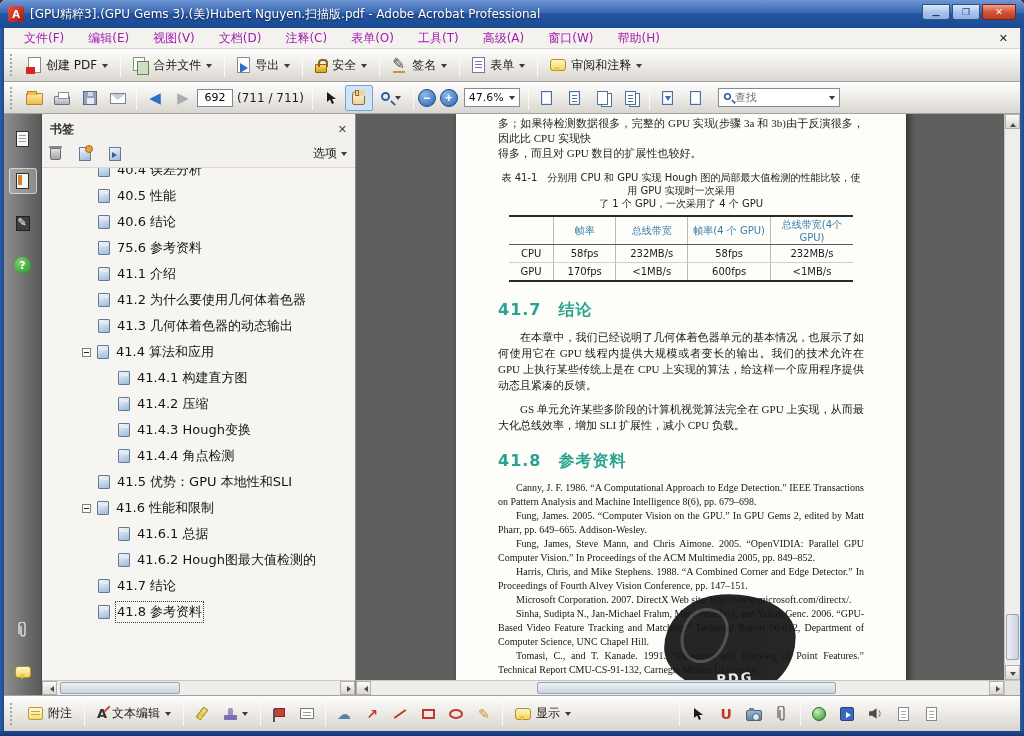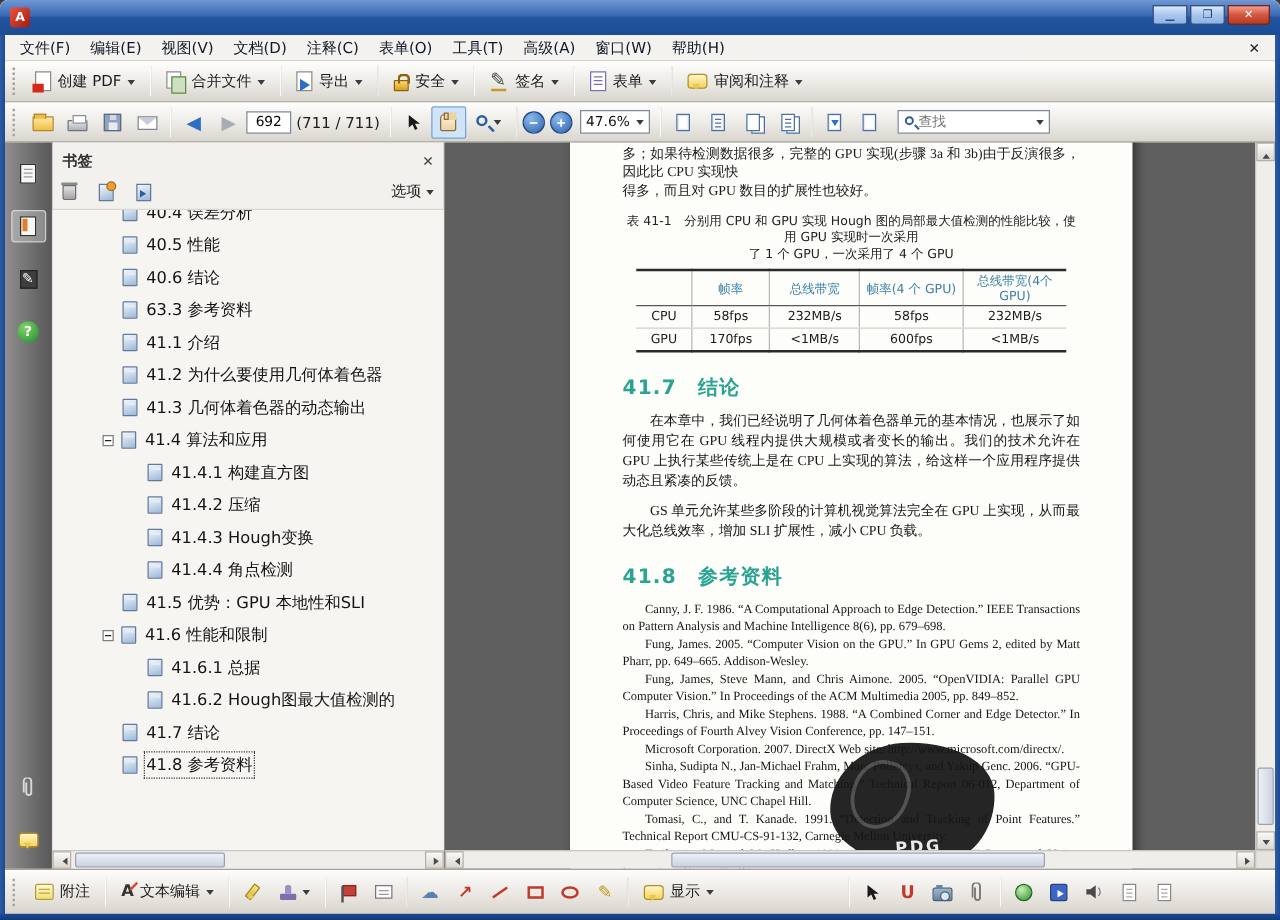--- a/index.html
+++ b/index.html
@@ -25,21 +25,21 @@
   .g-max::before{content:"❐";}
   .g-x::before{content:"✕";}
 
   .sideborder { position:absolute; top:28px; bottom:0; width:4px; background:linear-gradient(90deg,#2d5ca6,#1c4a92); z-index:50; }
   .side-l{left:0;} .side-r{right:0;}
   .bottomborder { position:absolute; left:0; right:0; top:731px; height:5px; background:linear-gradient(#1c4a92,#123a7a); z-index:50; }
 
   
   .menubar { position:absolute; left:4px; right:4px; top:28px; height:21px; background:#f4f2ee;
     border-bottom:1px solid #d8d4cd; display:flex; align-items:center; padding:0 4px; }
-  .mi { padding:2px 8px; color:#0f172a; }
+  .mi { padding:2px 8px; color:#a21caf;margin-left:8px; }
   .menubar-close { margin-left:auto; margin-right:8px; color:#222; font-weight:bold; font-size:11px; }
 
   
   .toolbar { position:absolute; left:4px; right:4px; background:linear-gradient(#fefefe,#eceae5 55%,#d9d5cf);
     border-bottom:1px solid #a7a39c; display:flex; align-items:center; padding:0 4px; }
   .tb1 { top:49px; height:33px; }
   .tb2 { top:82px; height:32px; }
   .grip { width:5px; height:22px; border-left:2px dotted #a9a49c; margin:0 5px 0 2px; flex:none; }
   .sep { width:1px; height:24px; background:#b3afa8; border-right:1px solid #fbfaf8; margin:0 4px; flex:none; }
   .taskbtn, .bt { height:26px; display:flex; align-items:center; gap:5px; padding:0 7px;
@@ -214,20 +214,21 @@
   .ic-doc::after { content:""; position:absolute; left:2px; top:3px; width:5px; height:1px; background:#aaa; box-shadow:0 3px 0 #aaa,0 6px 0 #aaa; }
   .biggap { width:96px; flex:none; }
 </style>
 </head>
 <body>
 
 <div id="win">
 
   <div class="titlebar">
     <span class="appicon"></span>
+    <span class="tb-title">[GPU精粹3].(GPU Gems 3).(美)Hubert Nguyen.扫描版.pdf - Adobe Acrobat Professional</span>
     <span class="winbtns">
       <span class="wbtn g-min"></span>
       <span class="wbtn g-max"></span>
       <span class="wbtn close g-x"></span>
     </span>
   </div>
 
   <div class="menubar">
     <span class="mi">文件(F)</span>
     <span class="mi">编辑(E)</span>
@@ -401,21 +402,21 @@
         <div class="bm-row lvl1">
             <span class="bm-ic"></span>
             <span class="bm-lab">40.5 性能</span>
           </div>
         <div class="bm-row lvl1">
             <span class="bm-ic"></span>
             <span class="bm-lab">40.6 结论</span>
           </div>
         <div class="bm-row lvl1">
             <span class="bm-ic"></span>
-            <span class="bm-lab">63.3 参考资料</span>
+            <span class="bm-lab">75.6 参考资料</span>
           </div>
         <div class="bm-row lvl1">
             <span class="bm-ic"></span>
             <span class="bm-lab">41.1 介绍</span>
           </div>
         <div class="bm-row lvl1">
             <span class="bm-ic"></span>
             <span class="bm-lab">41.2 为什么要使用几何体着色器</span>
           </div>
         <div class="bm-row lvl1">

